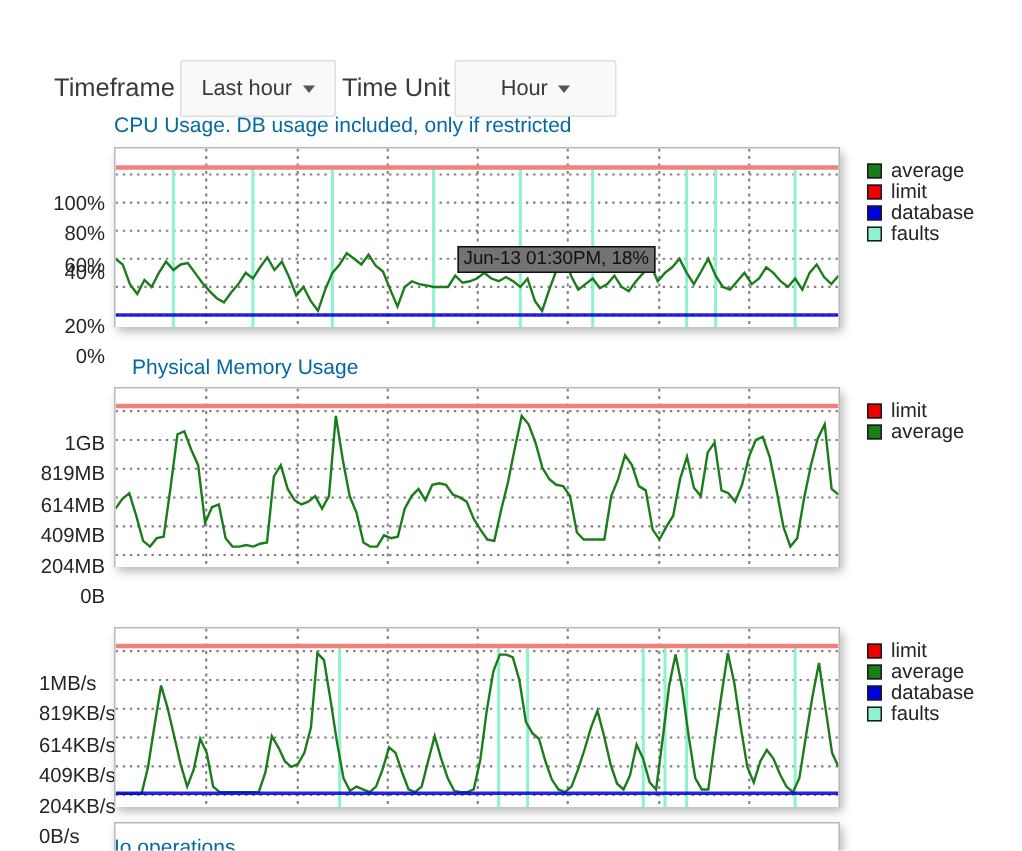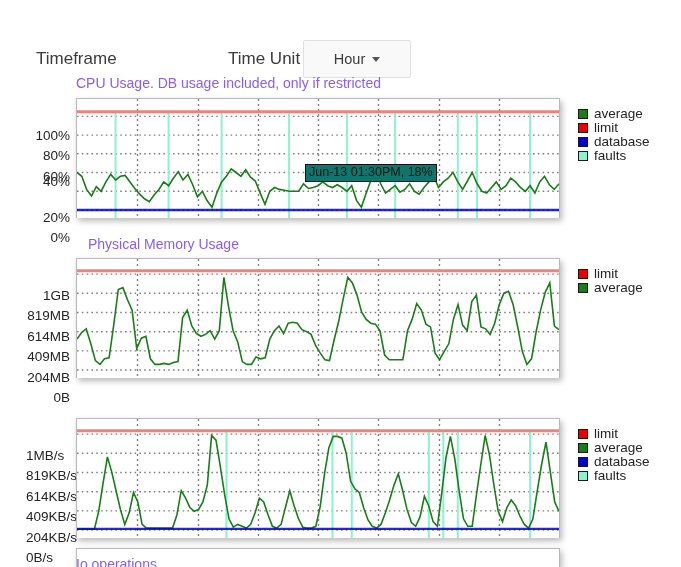--- a/index.html
+++ b/index.html
@@ -26,21 +26,21 @@
     border-left:4.5px solid transparent;border-right:4.5px solid transparent;
     border-top:5px solid #555;
   }
   #tf-label{left:36px;top:0;}
   #tf-select{left:120px;width:104px;}
   #tu-label{left:228px;top:0;}
   #tu-select{left:303px;width:108px;}
 
   
   .chart-title{
-    position:absolute;font-size:14px;color:#8b5cf6;white-space:nowrap;
+    position:absolute;font-size:14px;color:#0369a1;white-space:nowrap;
   }
   .plot{
     position:absolute;box-sizing:border-box;
     background:#ffffff;border:1px solid #b9b9b9;border-bottom:none;
     overflow:hidden;
     box-shadow:2px 3px 6px rgba(0,0,0,0.28);
   }
   .plot svg{display:block;}
   .yaxis{position:absolute;}
   .ytick{
@@ -50,32 +50,36 @@
   .ytick.overflow{right:auto;left:0;}
   .legend{position:absolute;}
   .lg-row{display:flex;align-items:center;height:13.5px;margin-bottom:0.5px;text-align:center;}
   .lg-sw{
     width:10px;height:10px;border:1px solid #1a1a1a;box-sizing:border-box;
     margin-right:6px;flex:none;
   }
   .lg-tx{font-size:13.5px;color:#242424;line-height:13.5px;white-space:nowrap;}
 
   .tooltip{
-    position:absolute;background:#0f766e;border:1px solid #111;
+    position:absolute;background:#737373;border:1px solid #111;
     font-size:12.5px;color:#111;padding:1px 3px 2px 3px;white-space:nowrap;
     line-height:13px;
   }
 </style>
 </head>
 <body>
 
 <div class="page">
 
   <div class="toolbar">
     <div class="tb-label" id="tf-label">Timeframe</div>
+    <div class="tb-select" id="tf-select">
+      <span>Last hour</span>
+      <span class="caret"></span>
+    </div>
     <div class="tb-label" id="tu-label">Time Unit</div>
     <div class="tb-select" id="tu-select">
       <span>Hour</span>
       <span class="caret"></span>
     </div>
   </div>
 
   <div class="chart-title" style="left:76px;top:75px;">CPU Usage. DB usage included, only if restricted</div>
   <div class="yaxis" id="yaxis-cpu" style="left:0px;top:98px;width:70px;height:118px;">
       <div class="ytick" style="top: 10px;">100%</div>

